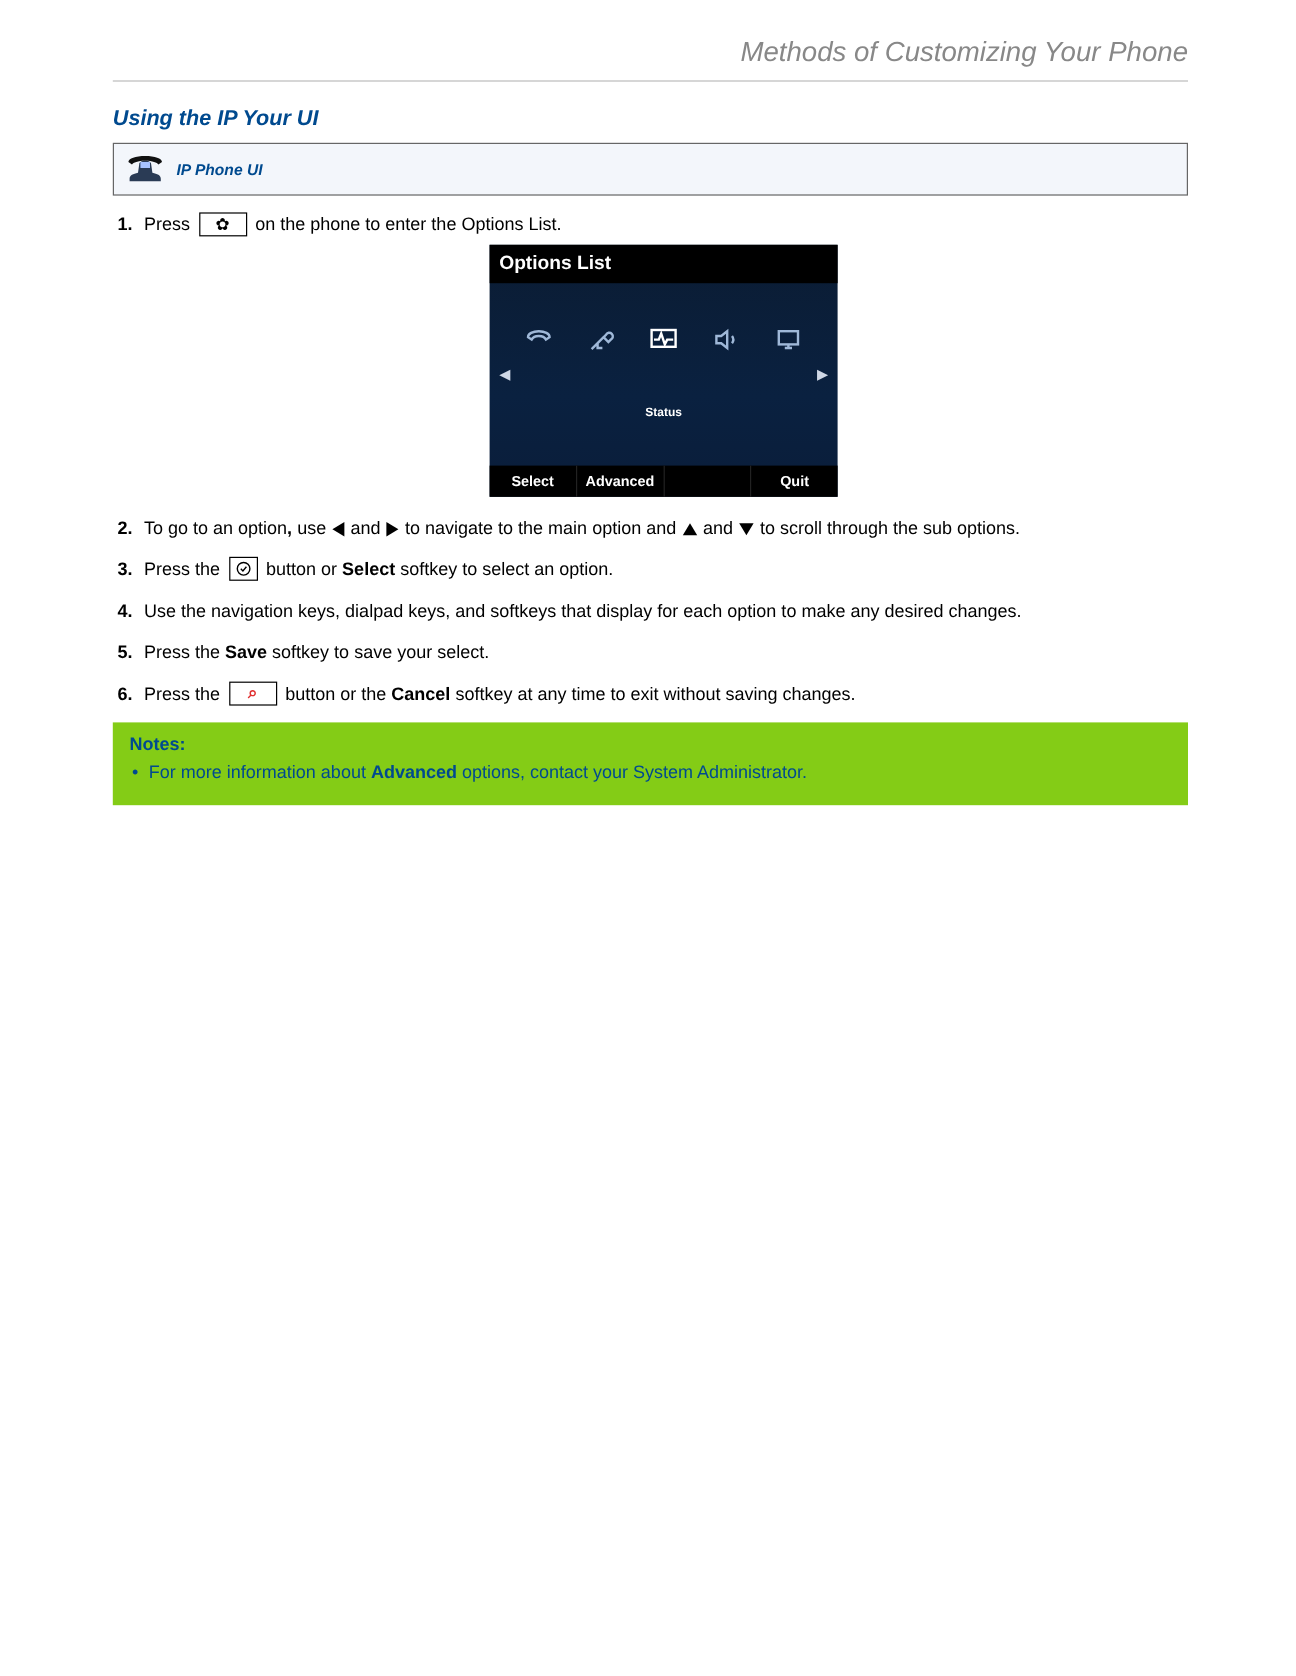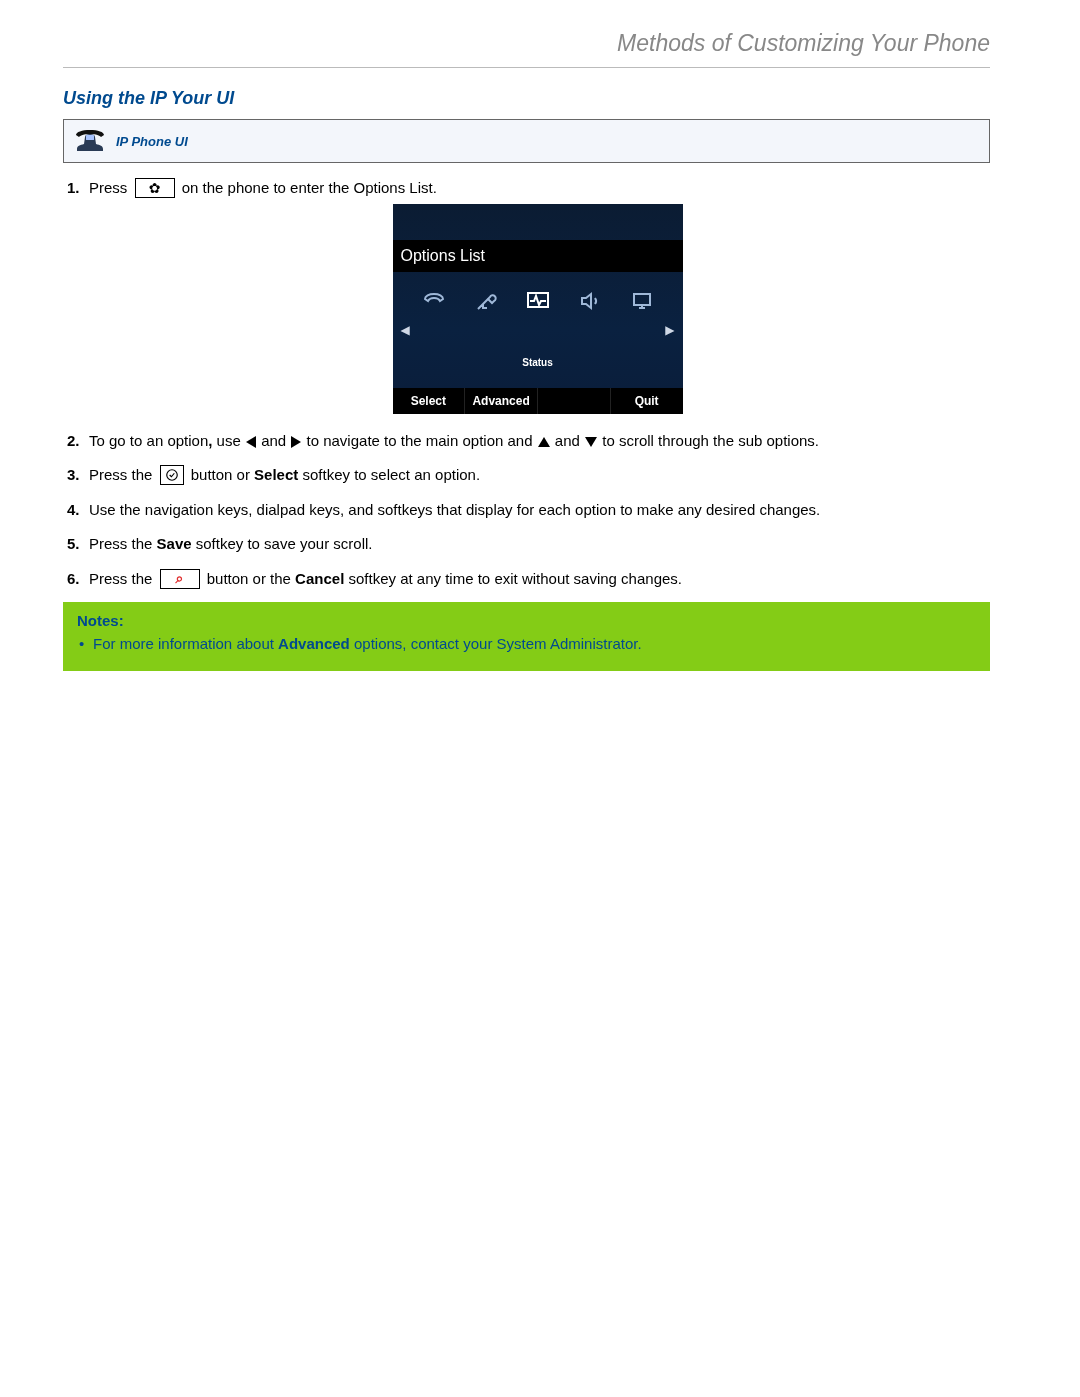--- a/index.html
+++ b/index.html
@@ -3,21 +3,21 @@
 <meta charset="utf-8">
 <style>
   * { box-sizing: border-box; margin: 0; padding: 0; }
   body {
     font-family: "Myriad Pro", "Segoe UI", Arial, sans-serif;
     background: #fff;
     width: 1080px;
     margin: 0 auto;
     color: #000;
   }
-  .page { padding: 30px 90px 40px 63px; }
+  .page { padding: 30px 90px 40px 94px; }
   .breadcrumb {
     text-align: right;
     color: #888;
     font-size: 23px;
     font-style: italic;
     padding-bottom: 10px;
   }
   .hr { border: none; border-top: 1px solid #bbb; margin-bottom: 20px; }
   .section-title {
     color: #004a8f;
@@ -80,24 +80,23 @@
     background: #0a1d3a;
     background: linear-gradient(#0b1c33, #0a2140 60%, #0a1d3a);
     display: flex;
     flex-direction: column;
     color: #fff;
     font-family: Arial, sans-serif;
   }
   .screenshot .titlebar {
     background: #000;
     color: #fff;
-    font-weight: normal;
+    font-weight: bold;
     font-size: 16px;
     padding: 4px 8px;
-    margin-top: 36px;
   }
   .screenshot .iconrow {
     flex: 1;
     display: flex;
     align-items: center;
     justify-content: space-between;
     padding: 0 6px;
   }
   .screenshot .nav-arrow { color: #cfd8e6; font-size: 12px; padding: 0 2px; }
   .screenshot .opt-icons { display: flex; gap: 18px; align-items: flex-start; }
@@ -236,21 +235,21 @@
             <circle cx="12" cy="12" r="9" fill="none" stroke="#000" stroke-width="2"></circle>
             <path d="M8 12l3 3 5-6" fill="none" stroke="#000" stroke-width="2"></path>
           </svg>
       </span>
       <span> button or </span><span class="bold">Select</span><span> softkey to select an option.</span>
     </li>
 
     <li>Use the navigation keys, dialpad keys, and softkeys that display for each option to make any desired changes.</li>
 
     <li>
-      <span>Press the </span><span class="bold">Save</span><span> softkey to save your scroll.</span>
+      <span>Press the </span><span class="bold">Save</span><span> softkey to save your select.</span>
     </li>
 
     <li>
       <span>Press the </span>
       <span class="key-box">
           <span class="hangup">⌕</span>
         </span>
       <span> button or the </span><span class="bold">Cancel</span><span> softkey at any time to exit without saving changes.</span>
     </li>
   </ol>

